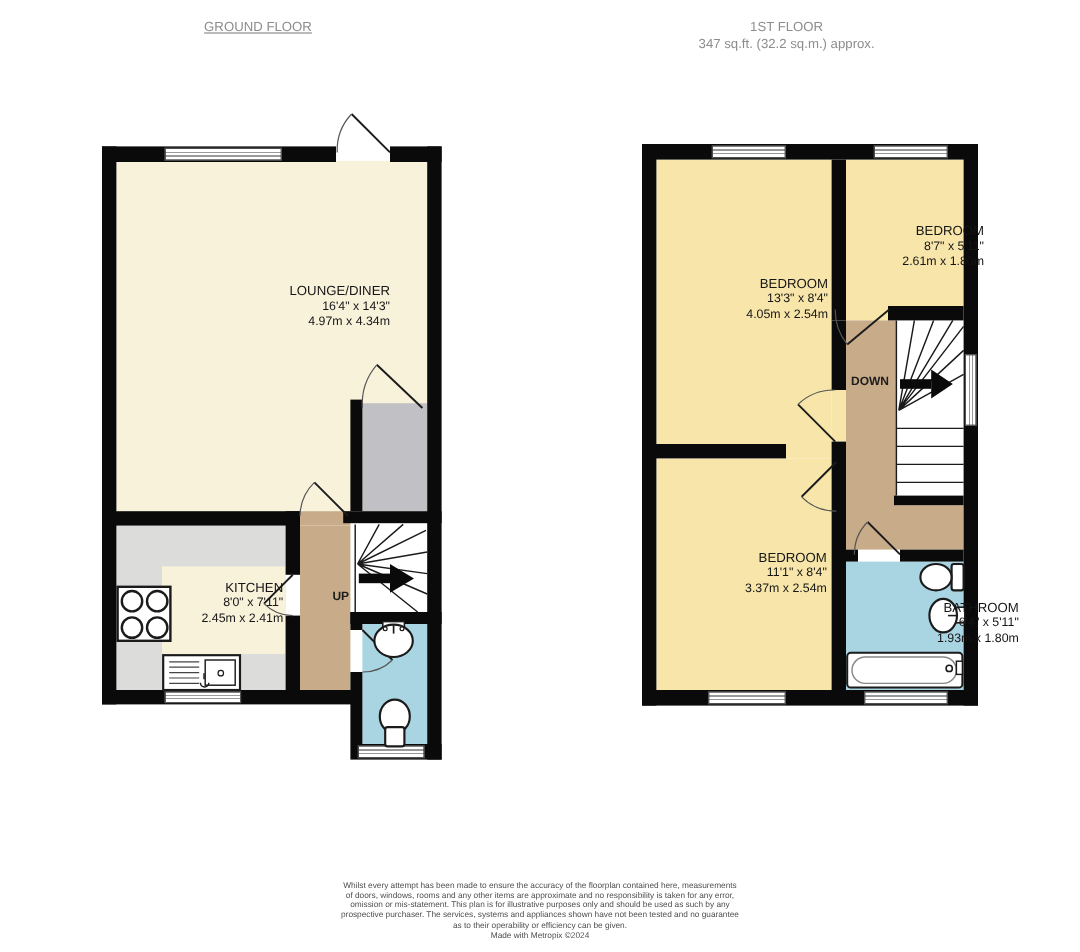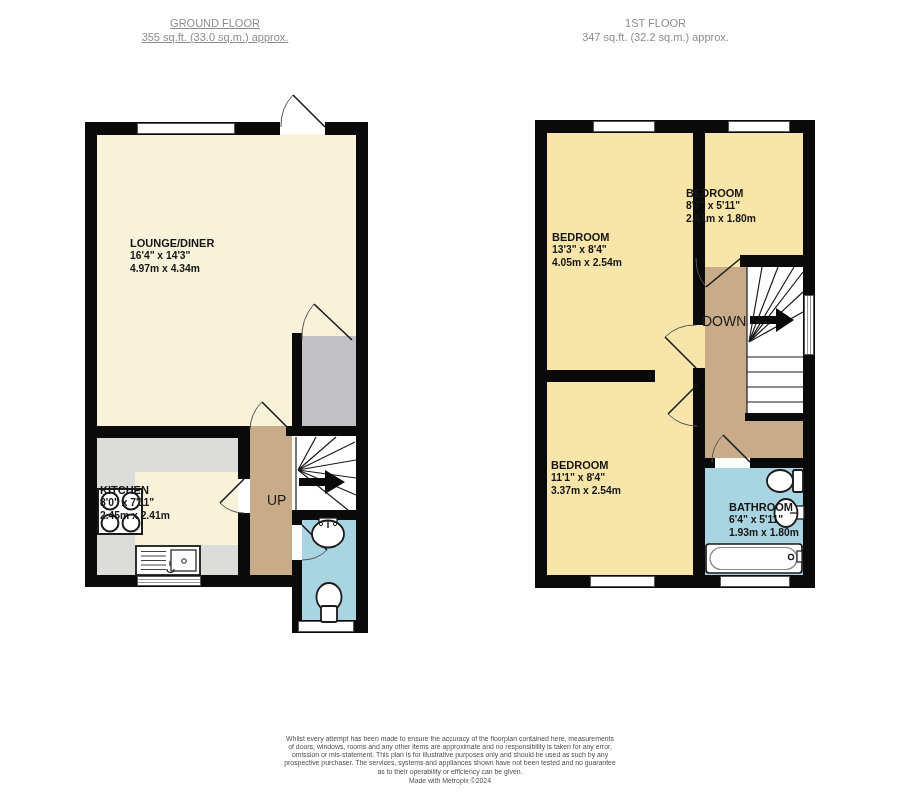--- a/index.html
+++ b/index.html
@@ -4,38 +4,37 @@
 <style>
   html,body{margin:0;padding:0;background:#fff;}
   .page{position:relative;width:900px;height:793px;background:#fff;overflow:hidden;
         font-family:"Liberation Sans",sans-serif;}
   .fill{position:absolute;z-index:1;}
   .wall{position:absolute;background:var(--wall,#0a0a0a);z-index:2;}
   .win{position:absolute;border:1px solid #555;box-sizing:border-box;z-index:3;}
   .win-h{background:linear-gradient(to bottom,#fff 0 28%,#999 28% 38%,#fff 38% 62%,#999 62% 72%,#fff 72% 100%);}
   .win-v{background:linear-gradient(to right,#fff 0 28%,#999 28% 38%,#fff 38% 62%,#999 62% 72%,#fff 72% 100%);}
   svg.overlay{position:absolute;left:0;top:0;z-index:5;pointer-events:none;}
-  .room-label{position:absolute;text-align:left;font-weight:700;color:#151515;
+  .room-label{position:absolute;text-align:right;font-weight:400;color:#151515;
               font-size:11px;line-height:1.22;z-index:6;}
   .room-label .dim{font-size:10.3px;}
-  .stair-label{position:absolute;font-size:14px;color:#1c1c1c;z-index:6;}
+  .stair-label{position:absolute;font-size:10px;color:#1c1c1c;z-index:6;text-align:center;font-weight:bold;}
   .floor-header{position:absolute;text-align:center;color:#8d8d8d;font-size:11px;line-height:1.25;}
   .footer{position:absolute;left:0;right:0;top:735px;text-align:center;z-index:6;}
   .footer .total{font-size:10.5px;color:#5e5e5e;margin-bottom:3px;}
   .footer .disclaimer{width:332px;margin:0 auto;font-size:6.9px;line-height:1.18;color:#4e4e4e;}
   .footer .credit{font-size:6.9px;color:#4e4e4e;margin-top:1px;}
 </style>
 </head>
 <body>
 
 <div class="page">
 
   <div class="floor-header" style="left:90px;top:17px;width:250px;text-decoration:underline;">
     <div>GROUND FLOOR</div>
-    <div>355 sq.ft. (33.0 sq.m.) approx.</div>
   </div>
   <div class="floor-header" style="left:528px;top:17px;width:255px;">
     <div>1ST FLOOR</div>
     <div>347 sq.ft. (32.2 sq.m.) approx.</div>
   </div>
 
   <div>
 
     <div class="fill" style="left:97px;top:134px;width:259px;height:292px;background:var(--room-ground);"></div>
     <div class="fill" style="left:302px;top:336px;width:54px;height:90px;background:var(--storage);"></div>

